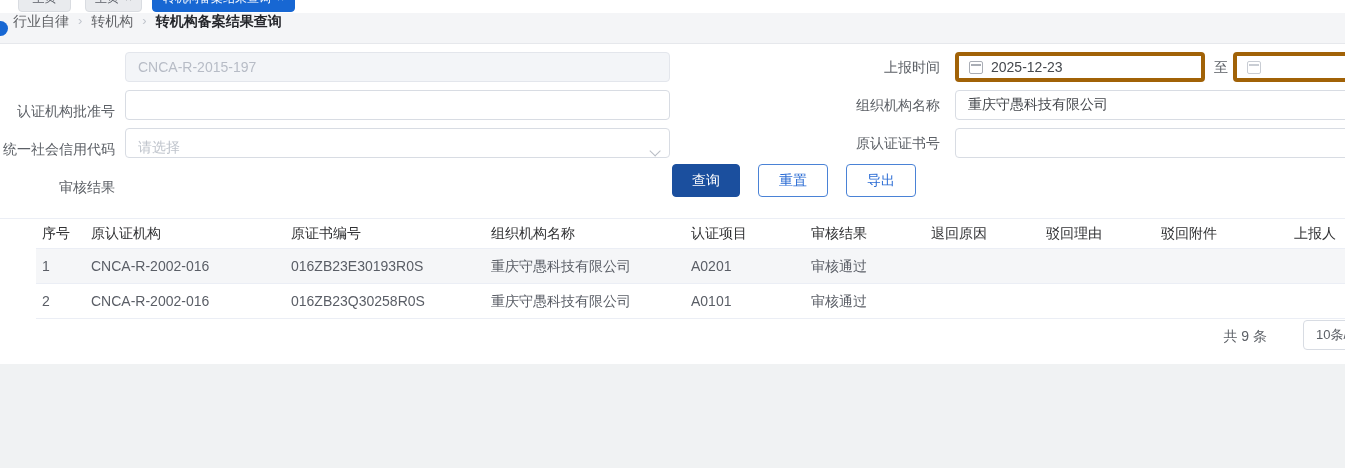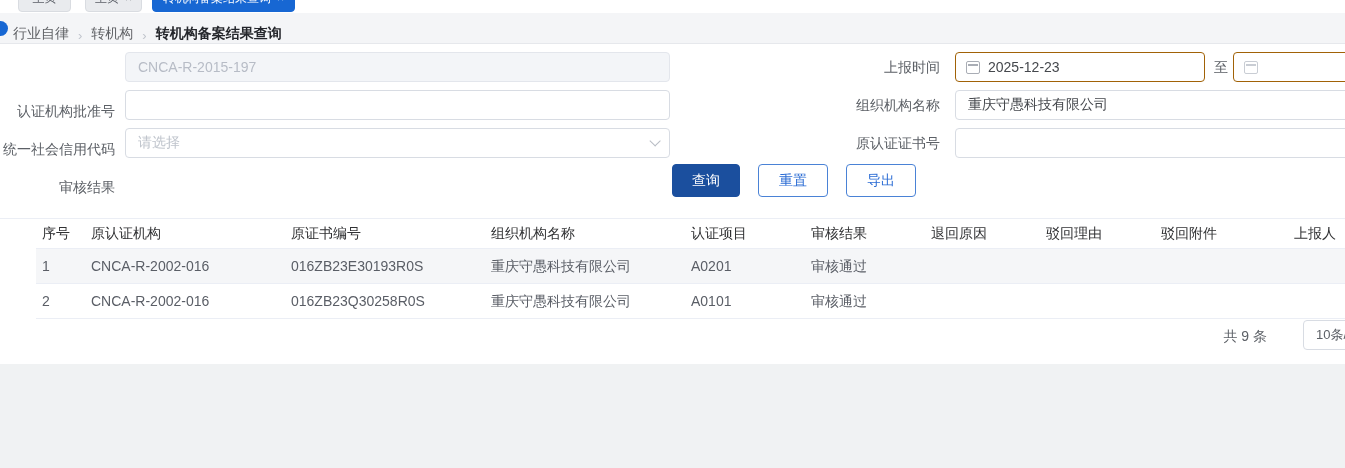--- a/index.html
+++ b/index.html
@@ -13,49 +13,49 @@
     display:flex; align-items:center; justify-content:center; white-space:nowrap; }
   .tab-gray { background:#e9ebee; border:1px solid #d9dce1; color:#5a5e66; }
   .tab-active { background:#1767d3; color:#fff; border:1px solid #1767d3; }
   .tab .close { margin-left:6px; font-size:12px; line-height:1; opacity:.85; cursor:pointer; }
   #tab1 { left:18px;  width:53px; }
   #tab2 { left:85px;  width:57px; }
   #tab3 { left:152px; width:143px; }
 
   
   .crumbbar { position:relative; height:31px; background:#f4f5f7; border-bottom:1px solid #e6e8ec;
-    display:flex; align-items:flex-end; padding-left:13px; overflow:hidden; }
+    display:flex; align-items:flex-start; padding-left:13px; overflow:hidden; }
   .crumb-pin { position:absolute; left:-7px; top:8px; width:15px; height:15px; border-radius:50%;
     background:#1767d3; }
   .crumb { font-size:14px; color:#606266; cursor:pointer; }
   .crumb.current { color:#24262b; font-weight:700; cursor:default; }
   .crumb-sep { margin:0 9px; color:#c0c4cc; font-size:13px; }
 
   
   .form { position:relative; height:174px; background:#fff; }
   .f-label { position:absolute; width:115px; text-align:right; font-size:14px; color:#5c6066;
     line-height:30px; white-space:nowrap; overflow:hidden; }
   .f-input { position:absolute; height:30px; border:1px solid #d8dce3; border-radius:4px;
     background:#fff; font-size:14px; color:#45484d; padding:0 12px; outline:none;
     font-family:"Liberation Sans","DejaVu Sans",sans-serif; }
   .f-input::placeholder { color:#bfc4cc; }
   .f-input:disabled { background:#f3f5f8; border-color:#e3e6ec; color:#b7bcc6; }
   .row1 { top:8px; } .row2 { top:46px; } .row3 { top:84px; }
   .lbl-l { left:0;margin-top:44px; } .lbl-r { left:828px; width:112px; }
 
-  .datebox { position:absolute; height:30px; border:1px solid #a16207; border-radius:4px;
+  .datebox { position:absolute; height:30px; border:4px solid #a16207; border-radius:4px;
     background:#fff; display:flex; align-items:center; padding:0 10px; }
   .cal { position:relative; width:14px; height:13px; border:1px solid #a9adb5; border-radius:2px;
     margin-right:8px; flex:0 0 auto; }
   .cal::before { content:""; position:absolute; left:1px; right:1px; top:2px; height:2px; background:#a9adb5; }
   .cal.dim { border-color:#c9cdd4; } .cal.dim::before { background:#c9cdd4; }
   .dateval { font-size:14px; color:#45484d; white-space:nowrap; }
   .to-label { position:absolute; width:24px; text-align:center; font-size:14px; color:#5c6066; line-height:30px; }
 
-  .selectbox { display:flex; align-items:center; }
+  .selectbox { display:flex; align-items:flex-end; }
   .sel-text { flex:1; font-size:14px; color:#bfc4cc; }
   .chev { width:8px; height:8px; border-right:1.5px solid #b8bcc4; border-bottom:1.5px solid #b8bcc4;
     transform:rotate(45deg) translateY(-3px); flex:0 0 auto; }
 
   .btnrow { position:absolute; left:672px; top:120px; display:flex; gap:18px;align-items:flex-end; }
   .btn { height:33px; border-radius:4px; font-size:14px; cursor:pointer; white-space:nowrap;
     font-family:"Liberation Sans","DejaVu Sans",sans-serif; }
   .btn-primary { width:68px; background:#1b4f9e; border:1px solid #1b4f9e; color:#fff; }
   .btn-outline { width:70px; background:#fff; border:1px solid #4a82d6; color:#2b6cd4; }
 

